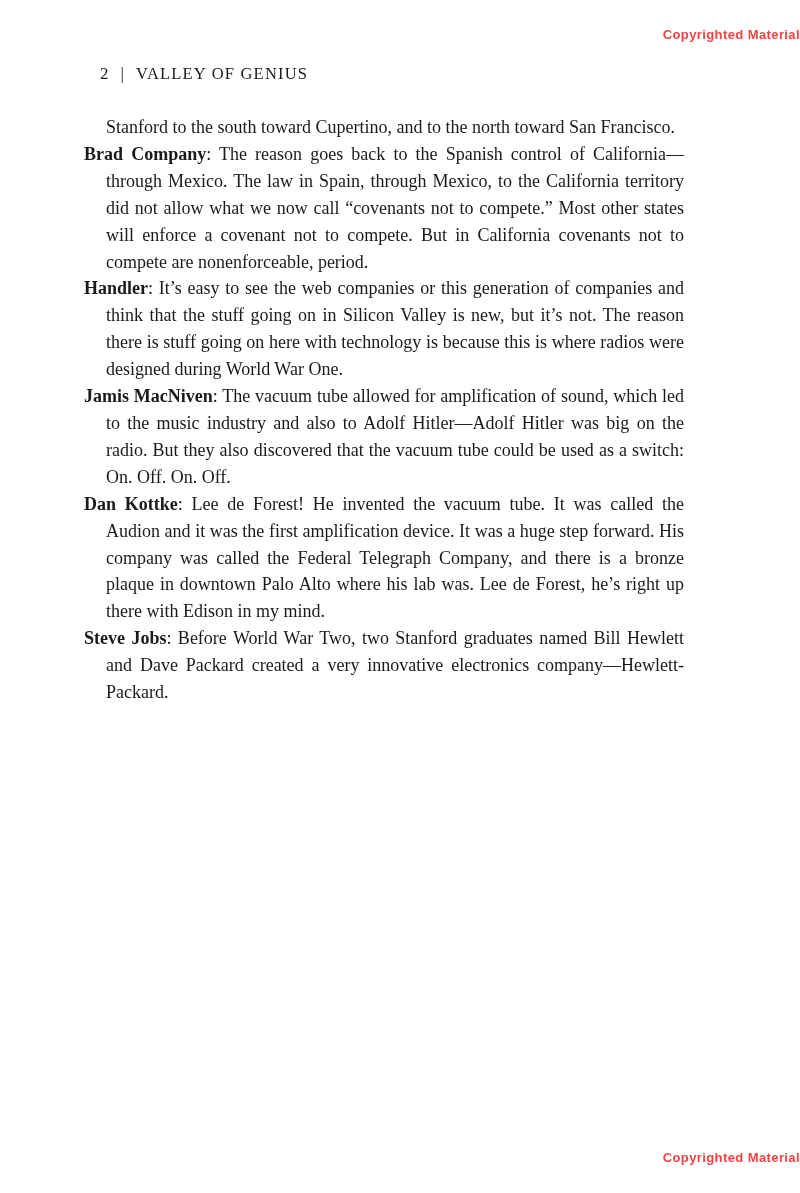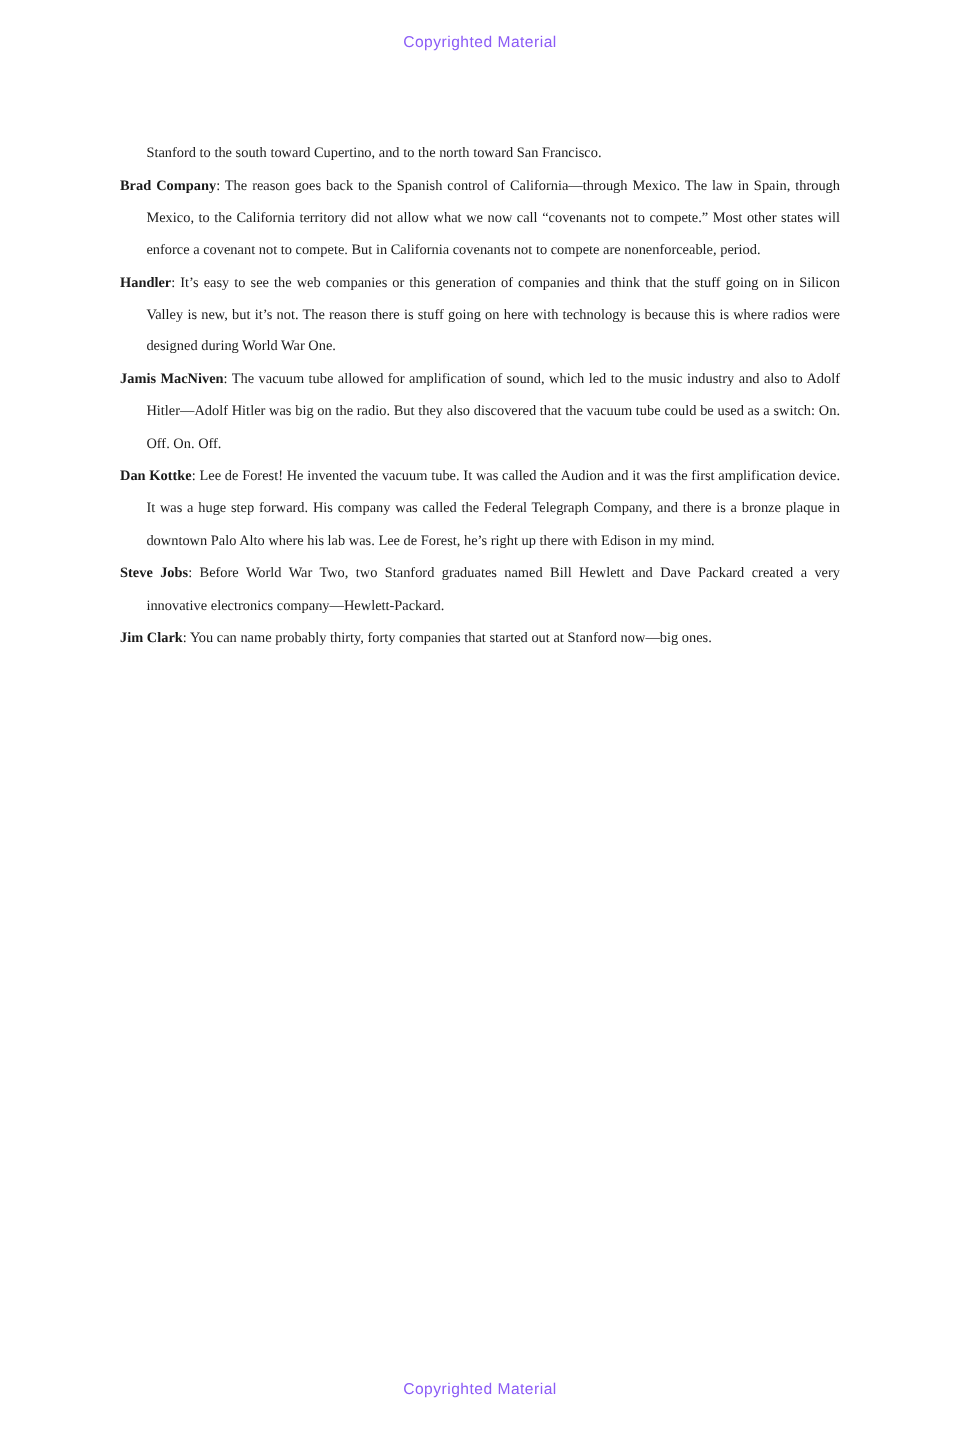--- a/index.html
+++ b/index.html
@@ -10,26 +10,26 @@
     height: 1193px;
     background: #ffffff;
     font-family: "Liberation Serif", serif;
     color: #1a1a1a;
     overflow: hidden;
   }
   .copyright {
     position: absolute;
     left: 0;
     width: 100%;
-    text-align: center;
+    text-align: right;
     font-family: "Liberation Sans", sans-serif;
-    font-weight: normal;
+    font-weight: bold;
     font-size: 13px;
     letter-spacing: 0.4px;
-    color: #8b5cf6;
+    color: #ef4444;
   }
   .copyright.top { top: 27px; }
   .copyright.bottom { bottom: 28px; }
   .header {
     position: absolute;
     top: 64px;
     left: 100px;
     right: 100px;
     font-size: 17px;
     color: #1a1a1a;
@@ -43,23 +43,23 @@
     font-weight: normal;
     color: #1a1a1a;
   }
   .header .title {
     letter-spacing: 1.2px;
     font-size: 16.5px;
   }
   .body-text {
     position: absolute;
     top: 114px;
-    left: 100px;
+    left: 84px;
     width: 600px;
-    font-size: 12px;
+    font-size: 18px;
     line-height: 26.9px;
     text-align: justify;
   }
   .para {
     margin-left: 22px;
     text-indent: -22px;
   }
   .para.continuation {
     text-indent: 0;
   }
@@ -67,26 +67,28 @@
     font-weight: bold;
   }
 </style>
 </head>
 <body>
 
 <div class="page">
 
   <div class="copyright top">Copyrighted Material</div>
 
+  <div class="header">
+    <span class="pagenum">2</span><span class="sep">|</span><span class="title">VALLEY OF GENIUS</span>
+  </div>
 
   <div class="body-text" id="paragraphs">
       <div class="para continuation">Stanford to the south toward Cupertino, and to the north toward San Francisco.</div>
       <div class="para"><b>Brad Company</b>: The reason goes back to the Spanish control of California—through Mexico. The law in Spain, through Mexico, to the California territory did not allow what we now call “covenants not to compete.” Most other states will enforce a covenant not to compete. But in California covenants not to compete are nonenforceable, period.</div>
       <div class="para"><b>Handler</b>: It’s easy to see the web companies or this generation of companies and think that the stuff going on in Silicon Valley is new, but it’s not. The reason there is stuff going on here with technology is because this is where radios were designed during World War One.</div>
       <div class="para"><b>Jamis MacNiven</b>: The vacuum tube allowed for amplification of sound, which led to the music industry and also to Adolf Hitler—Adolf Hitler was big on the radio. But they also discovered that the vacuum tube could be used as a switch: On. Off. On. Off.</div>
       <div class="para"><b>Dan Kottke</b>: Lee de Forest! He invented the vacuum tube. It was called the Audion and it was the first amplification device. It was a huge step forward. His company was called the Federal Telegraph Company, and there is a bronze plaque in downtown Palo Alto where his lab was. Lee de Forest, he’s right up there with Edison in my mind.</div>
       <div class="para"><b>Steve Jobs</b>: Before World War Two, two Stanford graduates named Bill Hewlett and Dave Packard created a very innovative electronics company—Hewlett-Packard.</div>
-      <div class="para"><b>Jim Clark</b>: You can name probably thirty, forty companies that started out at Stanford now—big ones.</div>
     </div>
 
   <div class="copyright bottom">Copyrighted Material</div>
 
 </div>
 
 </body></html>

